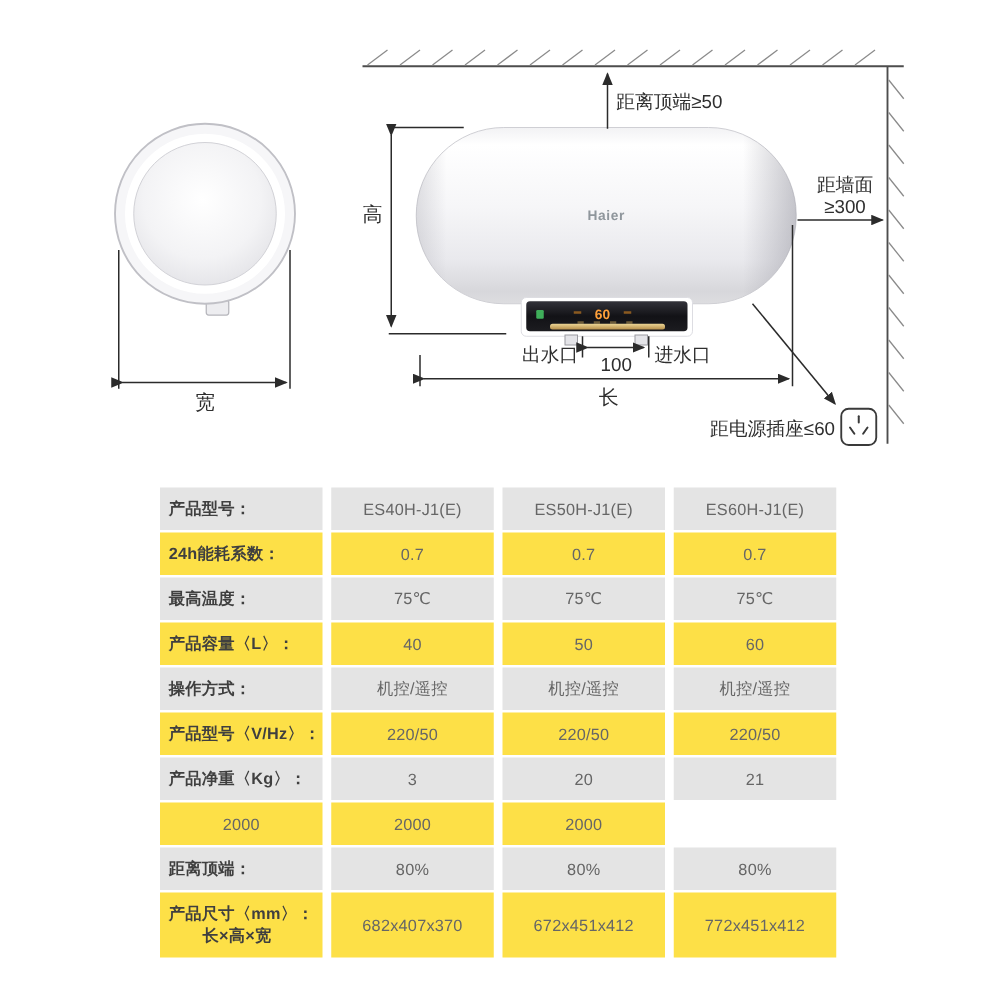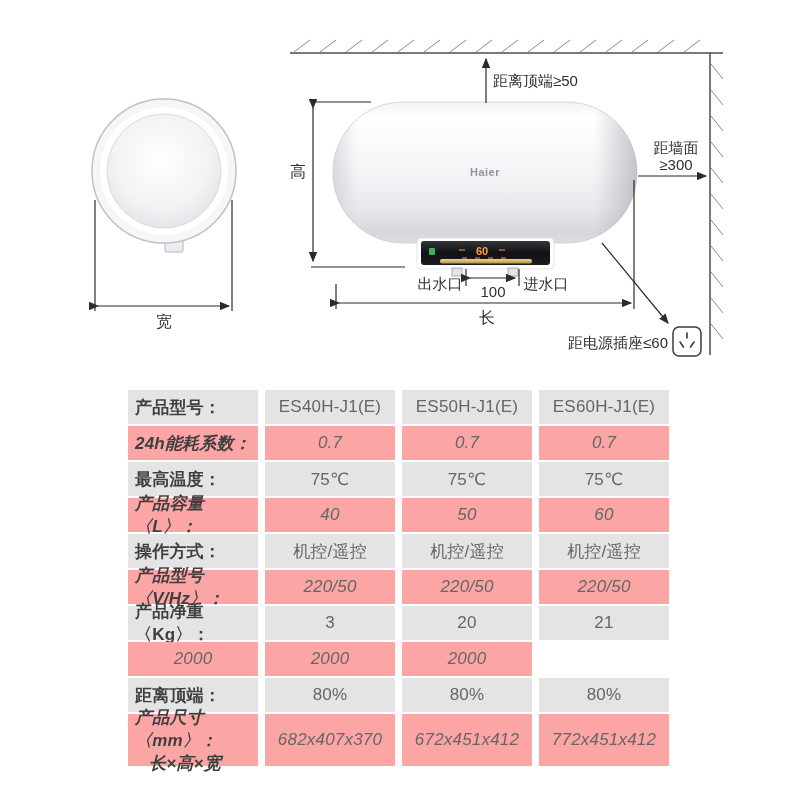--- a/index.html
+++ b/index.html
@@ -2,26 +2,26 @@
 <html><head>
 <meta charset="utf-8">
 <style>
   html,body{margin:0;padding:0;background:#fff;}
   body{width:800px;height:800px;position:relative;font-family:"Liberation Sans","DejaVu Sans",sans-serif;overflow:hidden;}
   #diagram{position:absolute;left:0;top:0;}
   
   .spec-table{position:absolute;left:128px;top:390px;width:541px;}
   .srow{display:grid;grid-template-columns:130px 130px 130px 130px;column-gap:7px;margin-bottom:2px;}
   .cell{height:34px;display:flex;align-items:center;justify-content:center;
-        font-size:17px;color:#666;letter-spacing:.2px;}
+        font-size:13px;color:#666;letter-spacing:.2px;}
   .cell.label{flex-direction:column;align-items:flex-start;justify-content:center;
         padding-left:7px;font-weight:700;color:#3f3f3f;box-sizing:border-box;}
-  .cell.label .l2{margin-left:14px;}
+  .cell.label .l2{margin-left:27px;}
   .srow.dark .cell{background:#e4e4e4;}
-  .srow.light .cell{background:#fca5a5;font-style:italic;}
+  .srow.light .cell{background:#fde047;}
   .srow.tall .cell{height:52px;}
 </style>
 </head>
 <body>
 
 <svg id="diagram" width="800" height="385" viewBox="0 0 800 385">
   <defs>
     <marker id="ah" markerWidth="9" markerHeight="7" refX="7.5" refY="3.5" orient="auto">
       <path d="M0,0 L8.5,3.5 L0,7 z" fill="#2b2b2b"></path>
     </marker>

